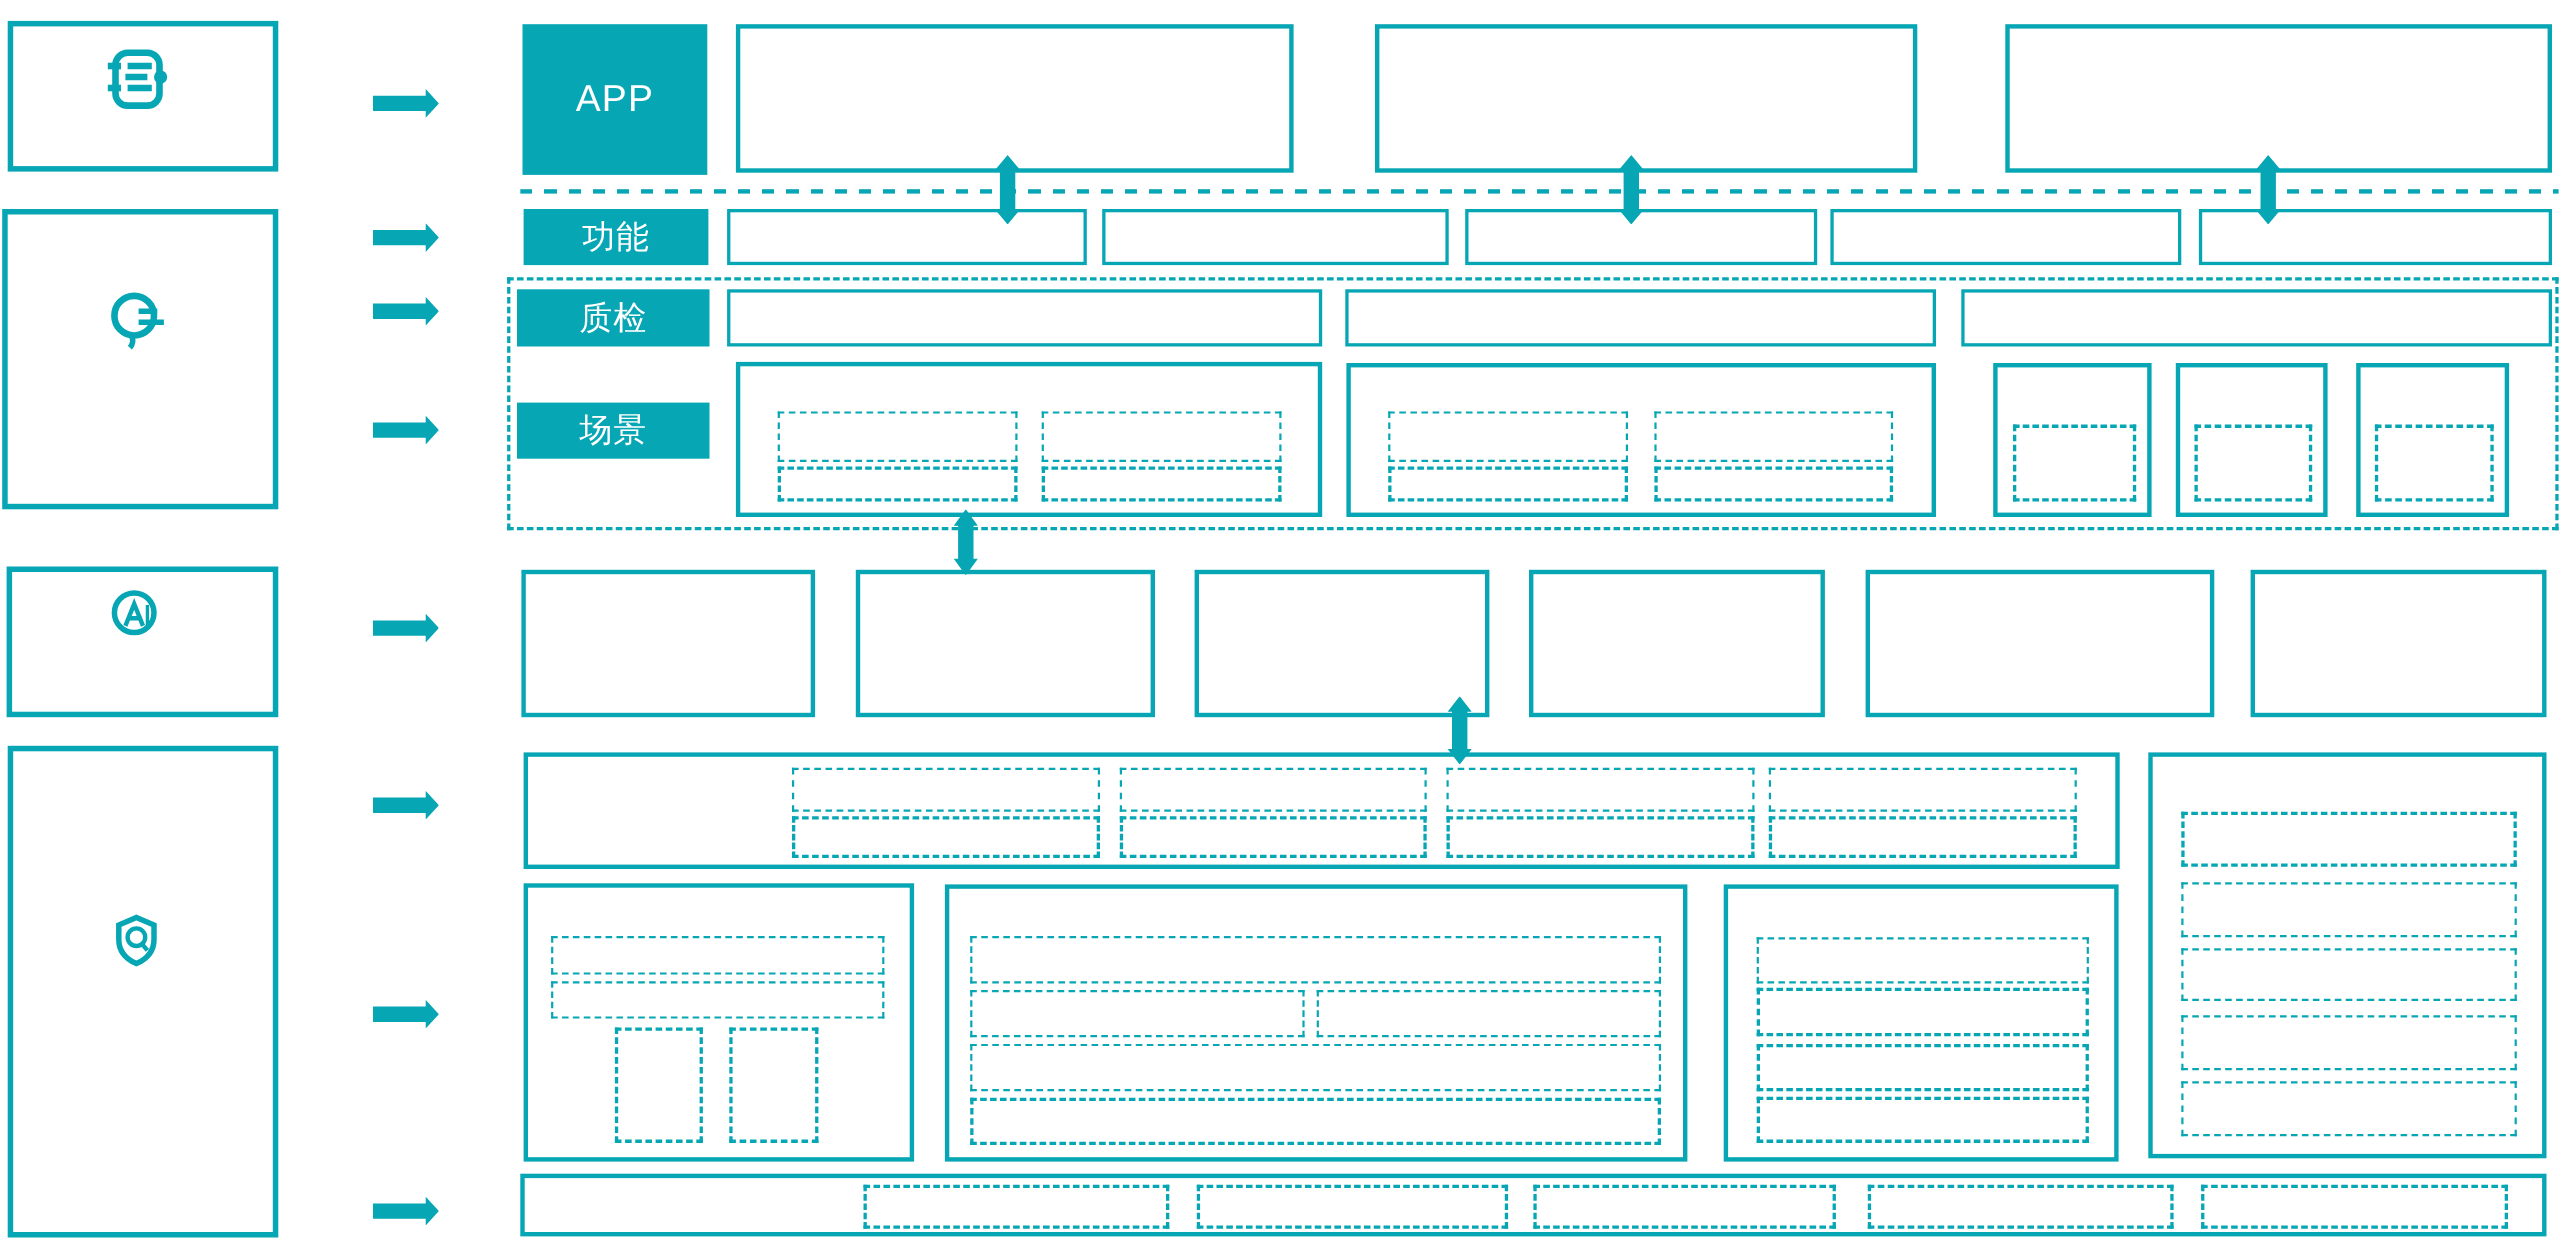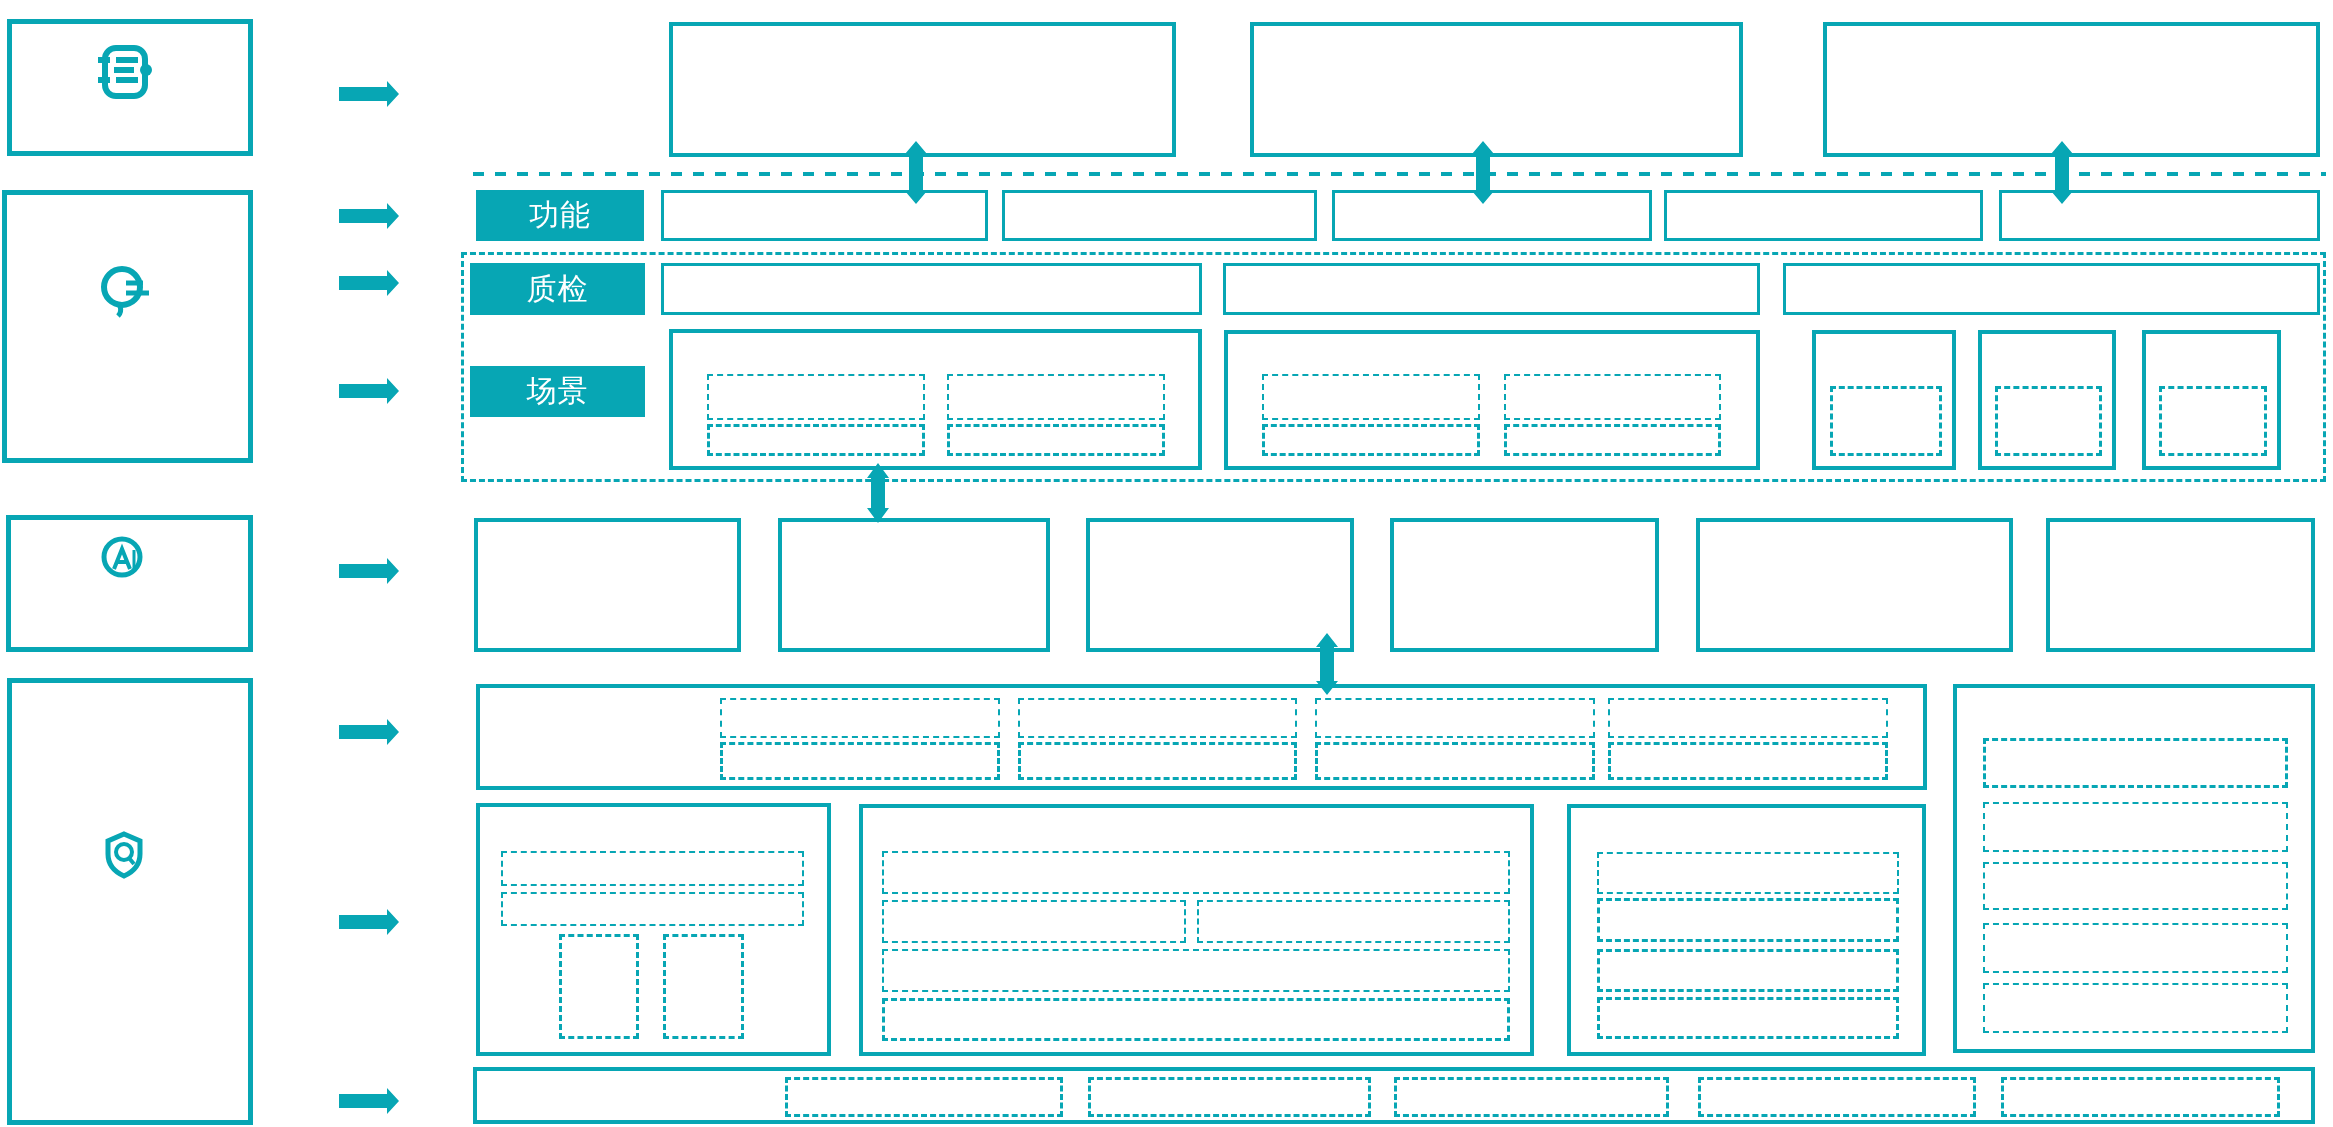--- a/index.html
+++ b/index.html
@@ -69,20 +69,23 @@
 
   <div class="abs arrow-r" style="left:339px;top:81px;"></div>
   <div class="abs arrow-r" style="left:339px;top:203px;"></div>
   <div class="abs arrow-r" style="left:339px;top:270px;"></div>
   <div class="abs arrow-r" style="left:339px;top:378px;"></div>
   <div class="abs arrow-r" style="left:339px;top:558px;"></div>
   <div class="abs arrow-r" style="left:339px;top:719px;"></div>
   <div class="abs arrow-r" style="left:339px;top:909px;"></div>
   <div class="abs arrow-r" style="left:339px;top:1088px;"></div>
 
+  <div class="abs fillbox" style="left:475px;top:22px;width:168px;height:137px;font-size:34px;">
+    <span>APP</span>
+  </div>
   <div class="abs solid" style="left:669px;top:22px;width:507px;height:135px;"></div>
   <div class="abs solid" style="left:1250px;top:22px;width:493px;height:135px;"></div>
   <div class="abs solid" style="left:1823px;top:22px;width:497px;height:135px;"></div>
 
   <div class="abs hline" style="left:473px;top:172px;width:1853px;"></div>
 
   <div class="abs varrow v63" style="left:905px;top:141px;"></div>
   <div class="abs varrow v63" style="left:1472px;top:141px;"></div>
   <div class="abs varrow v63" style="left:2051px;top:141px;"></div>
 

